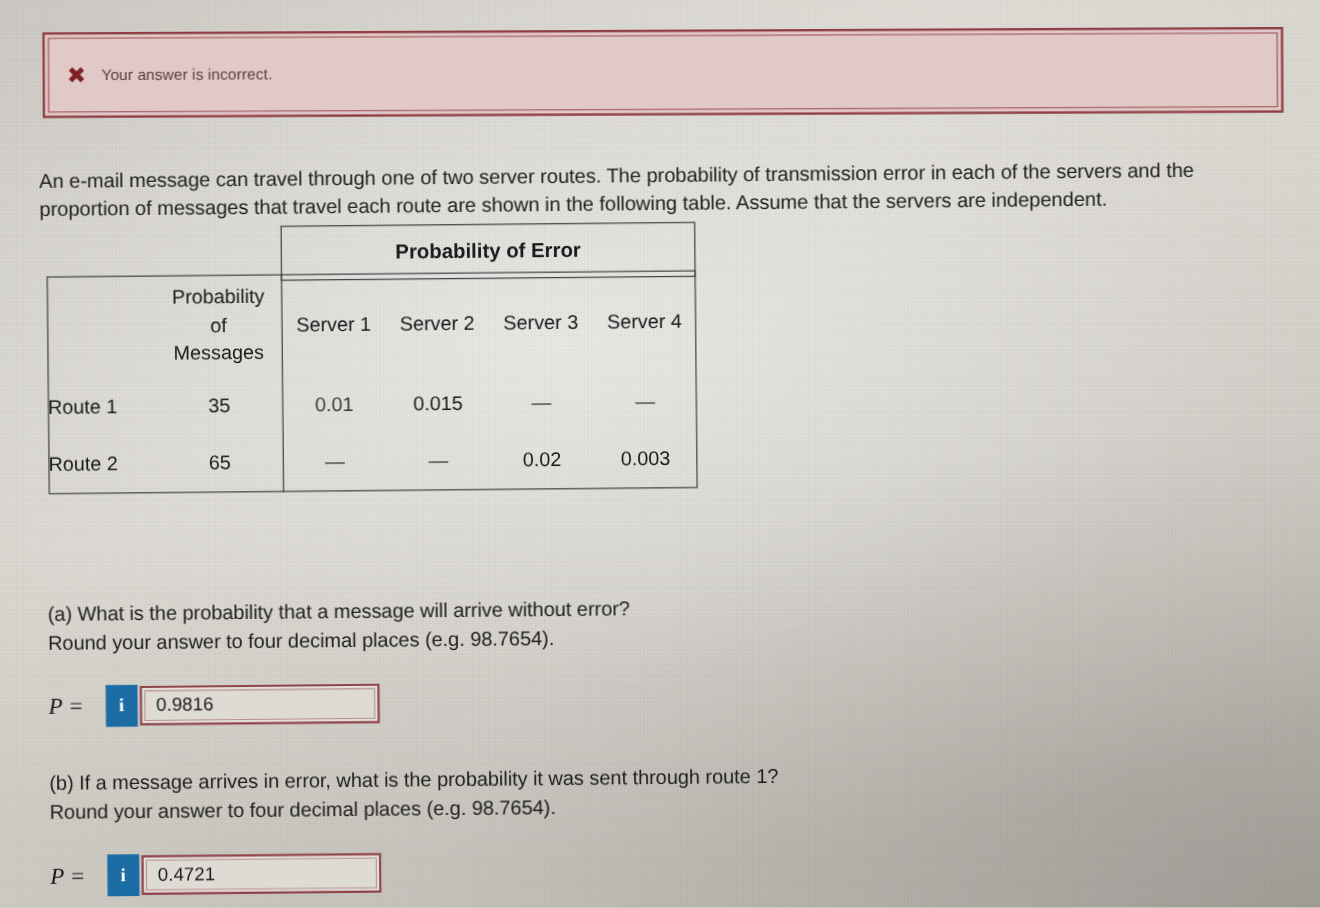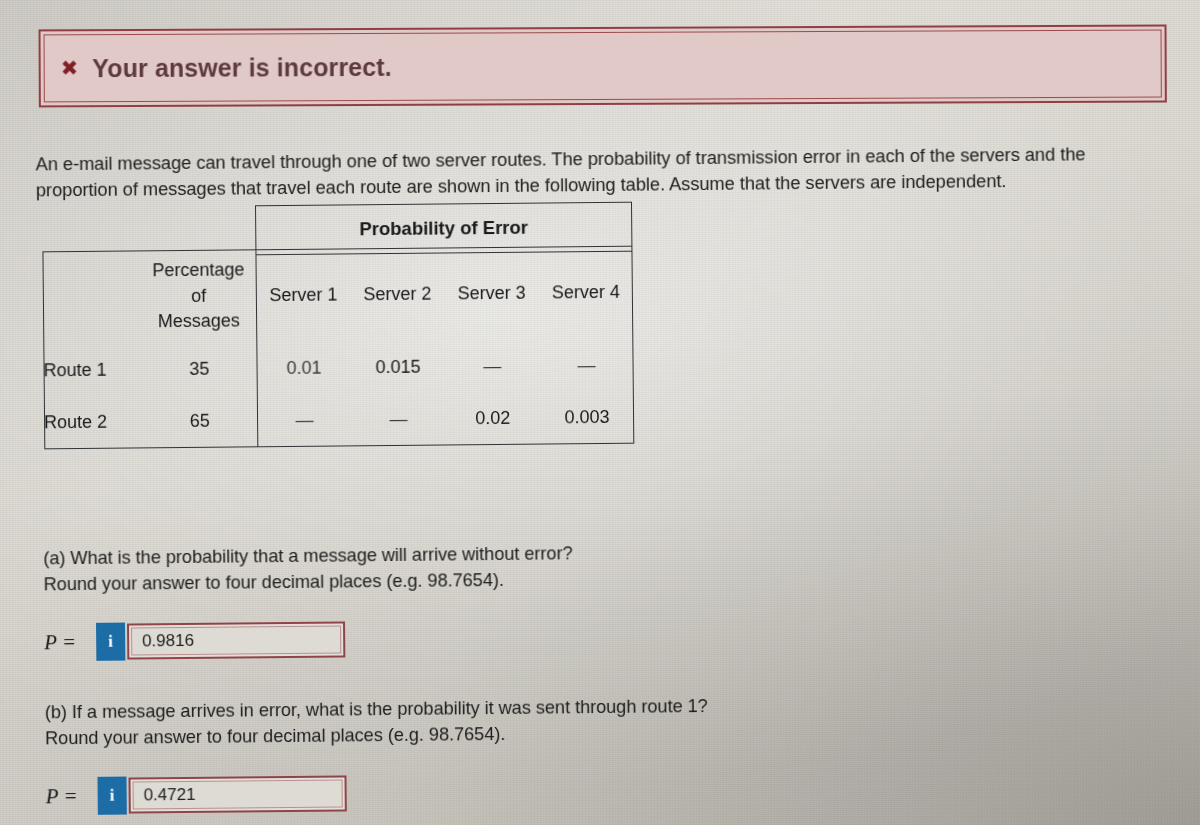--- a/index.html
+++ b/index.html
@@ -59,23 +59,22 @@
     color: #7e2026;
     font-size: 21px;
     font-weight: bold;
     line-height: 1;
     margin-right: 14px;
     margin-left: 4px;
     font-family: "DejaVu Sans", sans-serif;
   }
   .banner-text {
     color: #5d3a3c;
-    font-size: 25px;
+    font-size: 14px;
     letter-spacing: .1px;
-    font-weight: bold;
   }
 
   
   .prose {
     position: absolute;
     left: 38px; top: 146px;
     width: 1115px;
     color: #20201f;
     font-size: 18.3px;
     line-height: 1.42;
@@ -183,21 +182,21 @@
   <div id="prob-table">
     <div class="poe-box">Probability of Error</div>
     <div class="body-box"></div>
     <div class="vdiv"></div>
 
     <table class="tbl">
       <tbody>
           <tr class="r-head">
         <td class="c-route"></td>
         <td class="c-pct hdr-pct">
-          <div>Percentage</div>
+          <div>Probability</div>
           <div>of</div>
           <div>Messages</div>
         </td>
         <td class="c-srv">Server 1</td>
         <td class="c-srv">Server 2</td>
         <td class="c-srv">Server 3</td>
         <td class="c-srv">Server 4</td>
       </tr>
       <tr class="r-data">
         <td class="c-route">Route 1</td>

